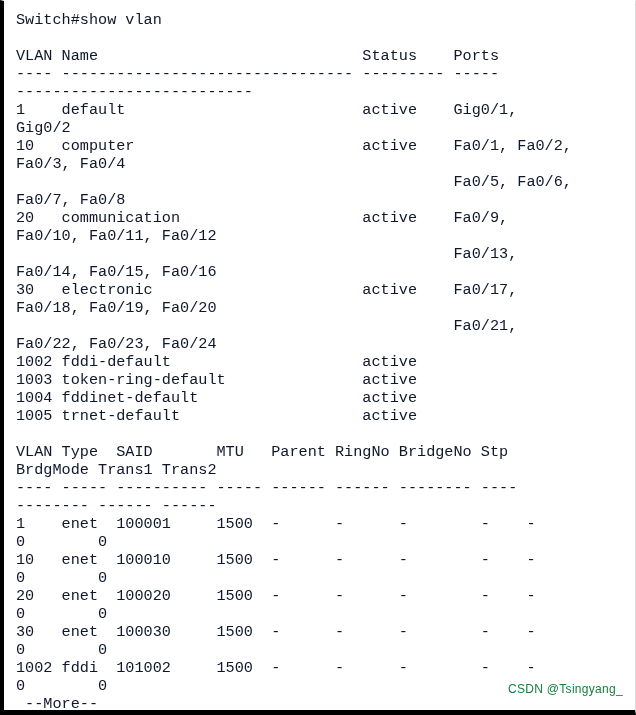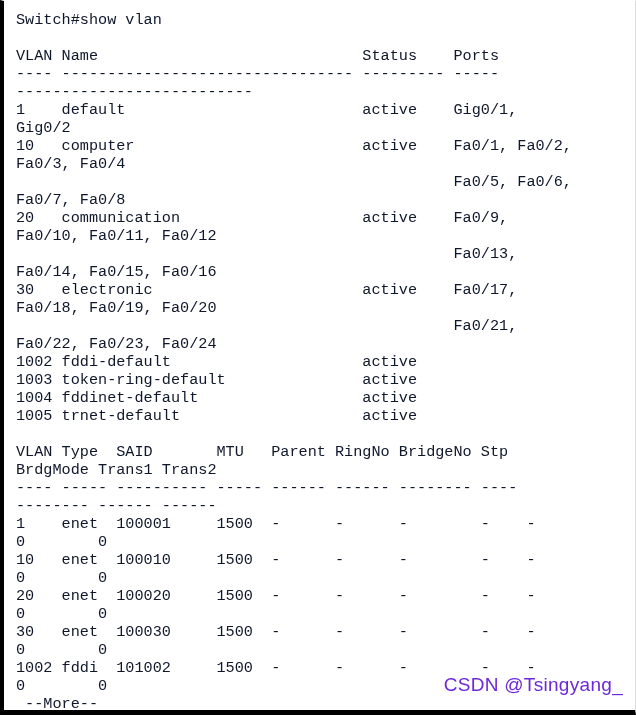--- a/index.html
+++ b/index.html
@@ -37,22 +37,22 @@
     color: #0f172a;
     white-space: pre;
     font-weight: 400;
     -webkit-font-smoothing: none;
   }
   .watermark {
     position: absolute;
     right: 12px;
     bottom: 14px;
     font-family: "Liberation Sans", sans-serif;
-    font-size: 19px;
-    color: #6d28d9;
+    font-size: 12px;
+    color: #15803d;
     letter-spacing: 0.3px;
     white-space: nowrap;
     user-select: none;
     pointer-events: none;
   }
 </style>
 </head>
 <body>
 
 <div id="terminal">

